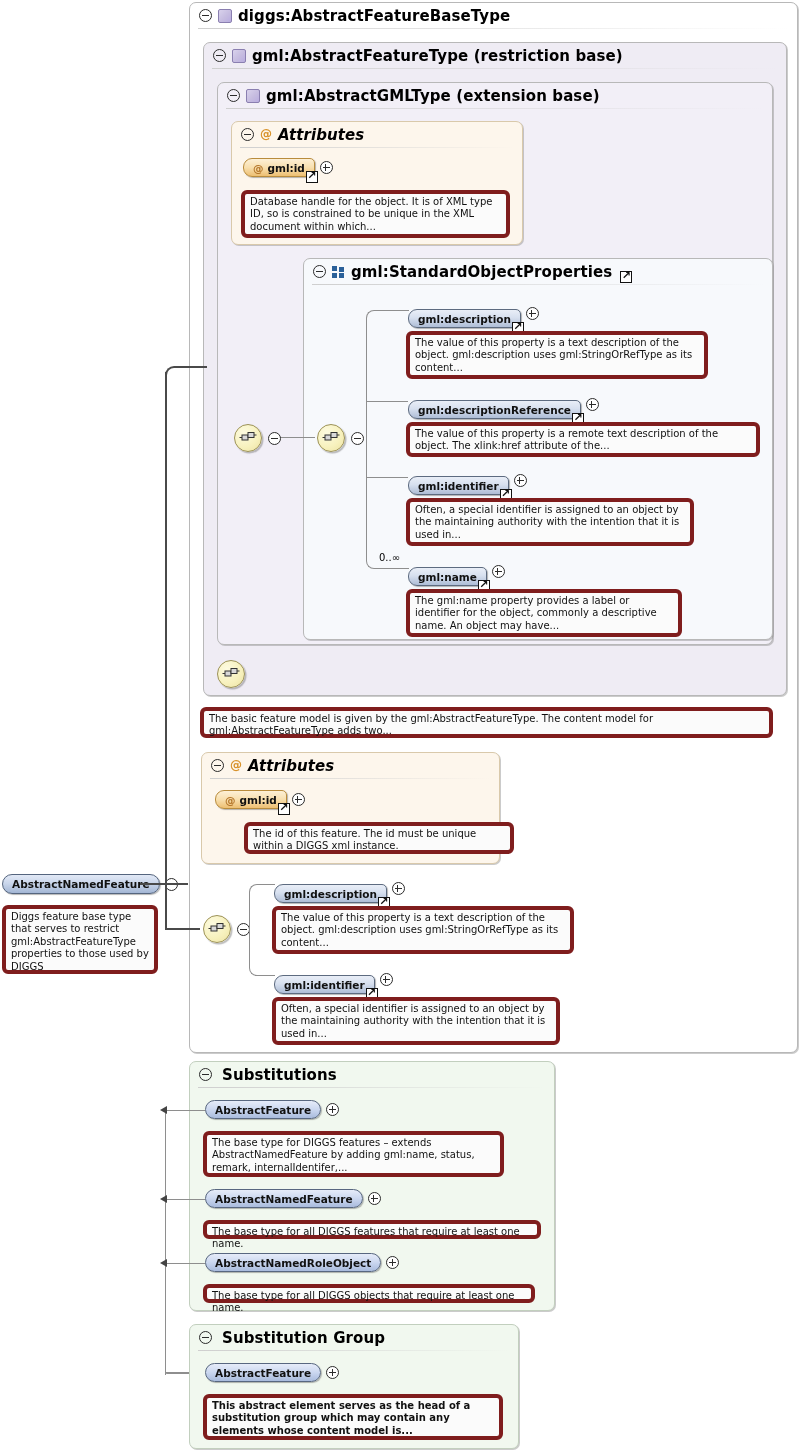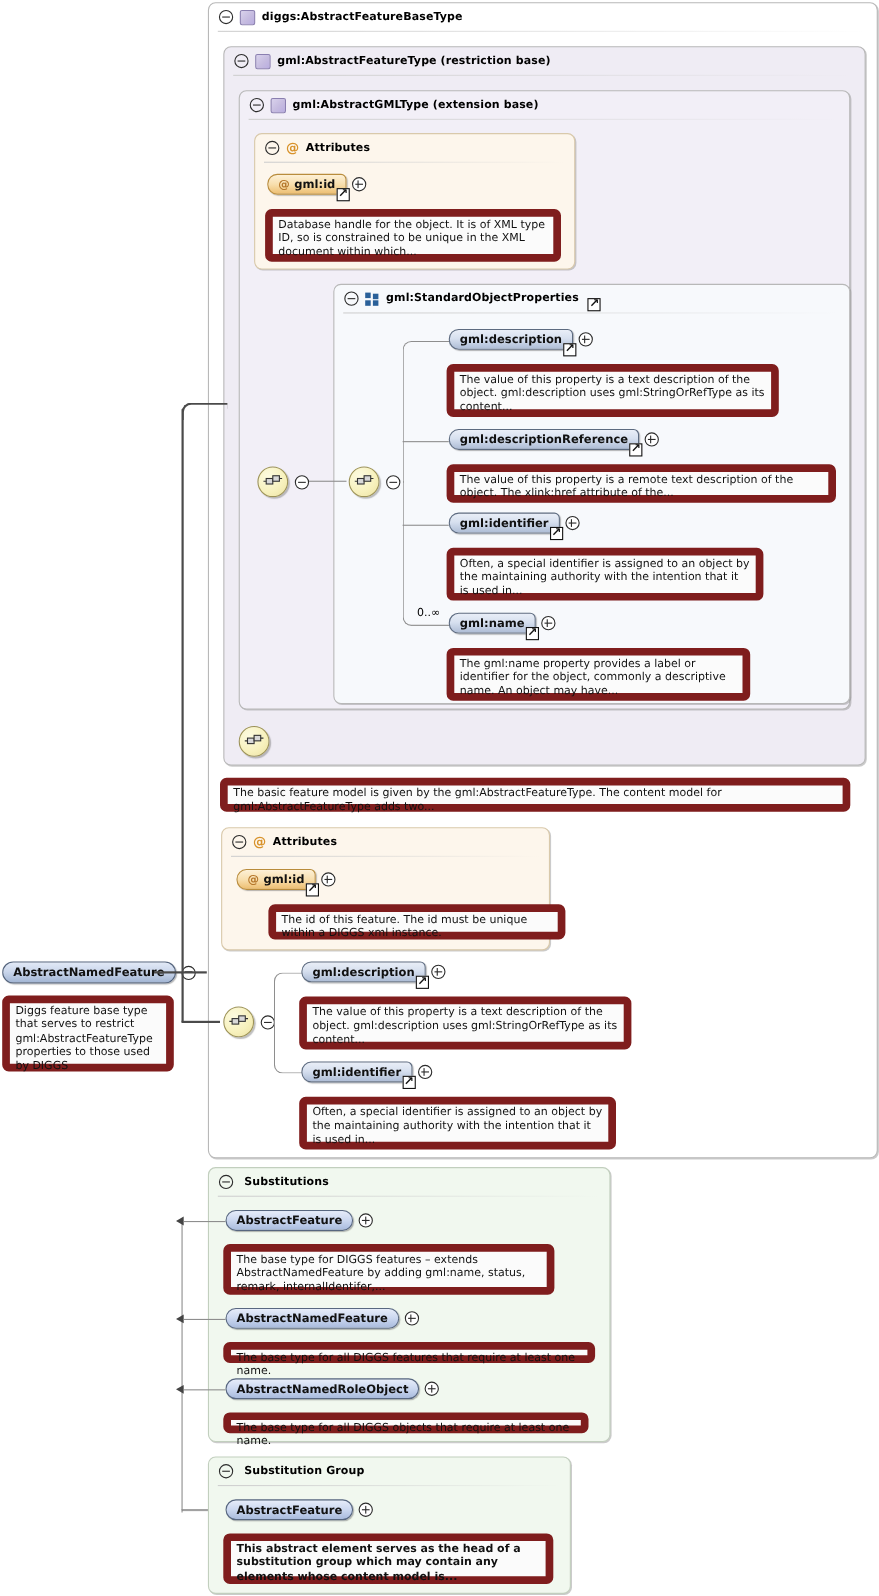--- a/index.html
+++ b/index.html
@@ -16,22 +16,22 @@
   .panel > .phdr{position:absolute;left:0;top:0;height:25px;display:flex;align-items:center;gap:6px;padding-left:9px;}
   .panel > .prule{position:absolute;left:8px;right:8px;top:25px;height:1px;
          background:linear-gradient(to right,#cfcfcf,rgba(207,207,207,0));}
   .p-white{background:#ffffff;}
   .p-lav1{background:#efecf4;}
   .p-lav2{background:#f2eff7;}
   .p-bluewhite{background:#f7f9fc;}
   .p-cream{background:#fdf6ec;border-color:#d9c9ab;}
   .p-green{background:#f1f8ef;border-color:#c2cfbe;}
 
-  .ptitle{font-size:10px;font-weight:bold;letter-spacing:.1px;white-space:nowrap;}
-  .ptitle.attr{color:#000;}
+  .ptitle{font-size:15px;font-weight:bold;letter-spacing:.1px;white-space:nowrap;}
+  .ptitle.attr{color:#000;font-style:italic;}
 
   
   .ctrl{width:11px;height:11px;border:1px solid #2b2b2b;border-radius:50%;
         position:relative;display:inline-block;background:transparent;flex:none;}
   .ctrl::before{content:"";position:absolute;left:2px;right:2px;top:4.5px;height:1px;background:#2b2b2b;}
 
   
   .ico-type{width:12px;height:12px;border:1px solid #8a7fb0;border-radius:2px;flex:none;
       background:linear-gradient(135deg,#d9d2ec 0%,#c6bce0 55%,#b9ade0 100%);}
   .ico-group{width:13px;height:12px;position:relative;flex:none;}
@@ -43,21 +43,21 @@
   .ico-at{font-weight:bold;color:#d8922a;font-size:12px;line-height:11px;flex:none;}
 
   
   .nodewrap{position:absolute;display:flex;align-items:center;}
   .node{position:relative;height:19px;display:flex;align-items:center;
         padding:0 9px 0 9px;box-sizing:border-box;white-space:nowrap;
         font-size:10.5px;font-weight:bold;color:#111;
         border:1px solid #6f6f6f;border-radius:9px 5px 5px 9px;
         box-shadow:1px 1px 1px rgba(90,90,90,.45);}
   .n-elem{background:linear-gradient(to bottom,#e9eef7 0%,#d7e0ef 45%,#aebdd6 100%);
-          border-color:#5d6b80;}
+          border-color:#5d6b80;margin-top:10px;}
   .n-root{background:linear-gradient(to bottom,#e2e9f6 0%,#cbd7ec 45%,#a3b6d4 100%);
           border-color:#55657e;border-radius:10px;}
   .n-sub{background:linear-gradient(to bottom,#e6ecf9 0%,#ccd8f0 48%,#a9bbdd 100%);
          border-color:#586780;border-radius:10px;}
   .n-attr{background:linear-gradient(to bottom,#fdf0d6 0%,#f8dfae 50%,#edbf72 100%);
           border-color:#b98c3c;}
   .n-attr .atsym{color:#b4762a;font-weight:bold;margin-right:4px;}
 
   
   .lnk{position:absolute;right:-4px;bottom:-7px;width:12px;height:12px;
@@ -68,21 +68,21 @@
   
   .plus{width:11px;height:11px;border:1px solid #2b2b2b;border-radius:50%;
         position:relative;margin-left:5px;flex:none;background:#fff;}
   .plus::before{content:"";position:absolute;left:2px;right:2px;top:4.5px;height:1px;background:#2b2b2b;}
   .plus::after{content:"";position:absolute;top:2px;bottom:2px;left:4.5px;width:1px;background:#2b2b2b;}
   .minus{width:11px;height:11px;border:1px solid #2b2b2b;border-radius:50%;
         position:relative;margin-left:5px;flex:none;background:#fff;}
   .minus::before{content:"";position:absolute;left:2px;right:2px;top:4.5px;height:1px;background:#2b2b2b;}
 
   
-  .anno{position:absolute;border:7px solid #7f1d1d;border-radius:6px;background:#fbfbfb;
+  .anno{position:absolute;border:4px solid #7f1d1d;border-radius:6px;background:#fbfbfb;
         padding:2px 5px 3px 5px;box-sizing:border-box;font-size:10px;line-height:12.4px;
         color:#111;font-weight:normal;}
   .anno .tip{position:absolute;top:-6px;left:12px;width:13px;height:6px;overflow:hidden;}
   .anno .tip::before{content:"";position:absolute;left:0;top:6px;width:11px;height:11px;
         background:#fbfbfb;border-left:1px solid #2c2c2c;border-top:1px solid #2c2c2c;
         transform:rotate(45deg);transform-origin:0 0;}
 
   
   .seq{position:absolute;width:26px;height:26px;border-radius:50%;
        background:radial-gradient(circle at 34% 30%,#fdfbe0 0%,#f7f1bd 58%,#ece2a2 100%);

